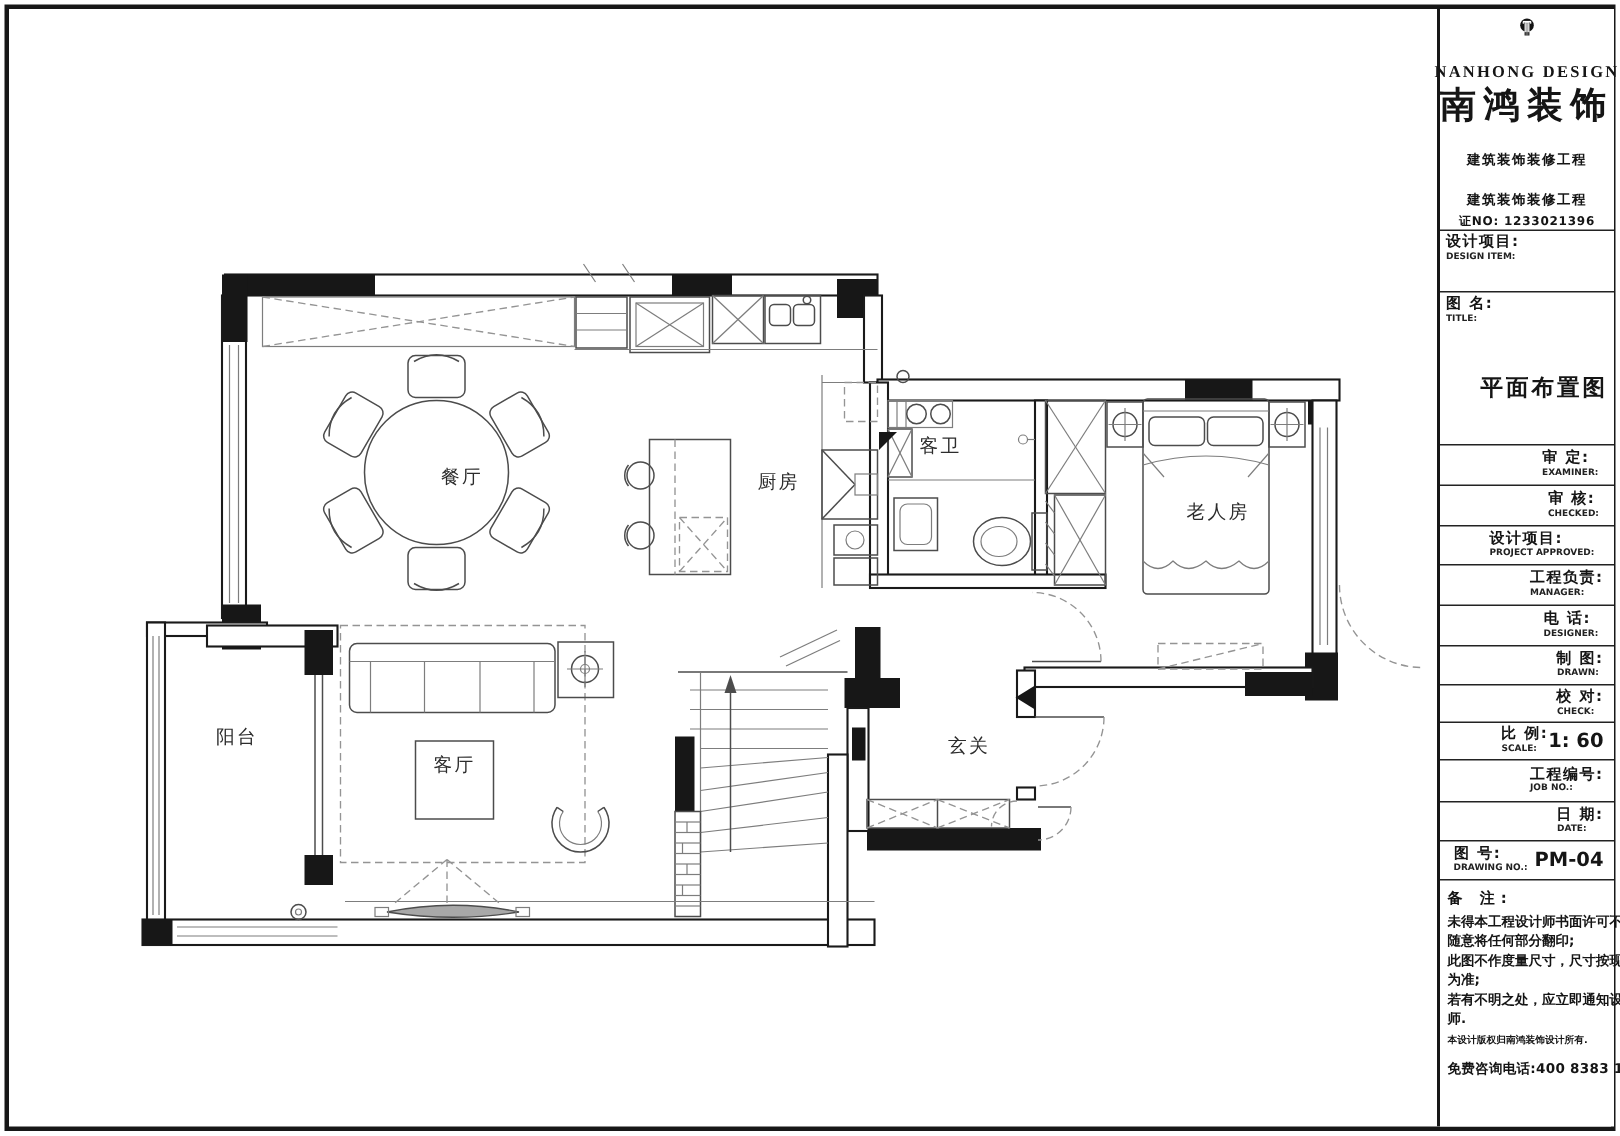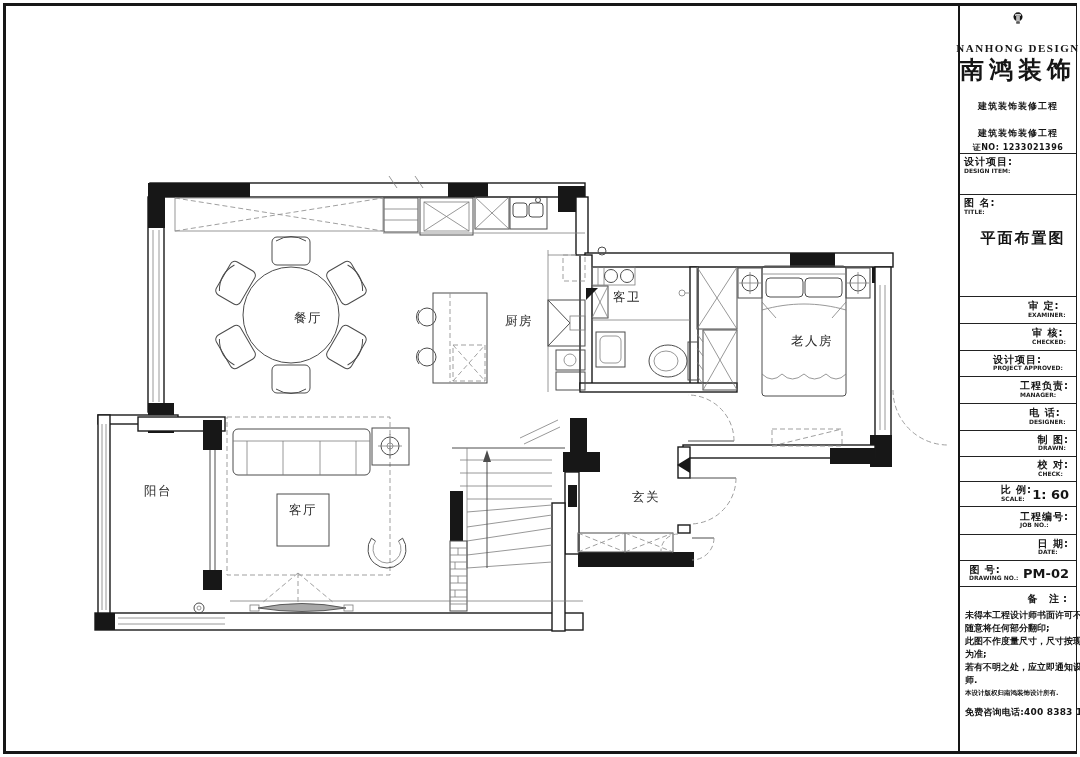--- a/index.html
+++ b/index.html
@@ -23,23 +23,23 @@
   .tb-logo{display:flex;flex-direction:column;align-items:center;padding-top:6px;}
   .tb-co-en{font-family:Liberation Serif, serif;font-size:11px;letter-spacing:1.5px;font-weight:bold;margin-top:18px;white-space:nowrap;}
   .tb-co-cn{font-family:"Liberation Serif","DejaVu Serif",serif;font-size:24px;letter-spacing:5px;font-weight:bold;white-space:nowrap;margin-top:0px;}
   .tb-cert{font-size:9px;font-weight:bold;letter-spacing:1px;margin-top:14px;white-space:nowrap;}
   .tb-certno{font-size:8px;font-weight:bold;letter-spacing:0.5px;margin-top:2px;white-space:nowrap;}
   .tb-row{display:flex;align-items:center;justify-content:flex-end;padding:2px 4px;box-sizing:border-box;}
   .tb-lab{line-height:1.05;}
   .cn{font-size:10px;font-weight:bold;letter-spacing:1px;white-space:nowrap;}
   .en{font-size:6.5px;font-weight:bold;transform-origin:left center;transform:scale(.92);white-space:nowrap;color:#222;}
   .val{font-size:13px;font-weight:bold;white-space:nowrap;padding-right:3px;}
-  .tb-title-val{text-align:center;font-size:15px;font-weight:bold;letter-spacing:2px;margin-top:14px;padding-left:10px;}
+  .tb-title-val{text-align:right;font-size:15px;font-weight:bold;letter-spacing:2px;margin-top:34px;padding-left:10px;}
   .tb-notes{padding:5px 5px 3px 5px;display:flex;flex-direction:column;}
-  .nt-title{font-size:10px;font-weight:bold;letter-spacing:4px;margin-bottom:3px;text-align:right;}
+  .nt-title{font-size:10px;font-weight:bold;letter-spacing:4px;margin-bottom:3px;}
   .nt-line{font-size:9px;font-weight:bold;line-height:1.45;white-space:nowrap;}
   .nt-copy{font-size:6.5px;font-weight:bold;margin-top:2px;white-space:nowrap;}
   .nt-hot{font-size:9px;font-weight:bold;margin-top:8px;white-space:nowrap;letter-spacing:0.2px;}
 </style>
 </head>
 <body>
 
 <div class="sheet-border"></div>
 
 <svg id="plan" width="958" height="757" viewBox="0 0 958 757">
@@ -423,21 +423,21 @@
         <div class="cn">日  期:</div>
         <div class="en">DATE:</div>
       </div>
     <div class="val"></div>
   </div>
   <div class="tb-sec tb-row" style="height:26px">
     <div class="tb-lab">
         <div class="cn">图  号:</div>
         <div class="en">DRAWING NO.:</div>
       </div>
-    <div class="val">PM-02</div>
+    <div class="val">PM-04</div>
   </div>
 
   <div class="tb-sec tb-notes" style="flex:1;border-bottom:none">
     <div class="nt-title">备  注:</div>
     <div class="nt-line">未得本工程设计师书面许可不得</div>
     <div class="nt-line">随意将任何部分翻印;</div>
     <div class="nt-line">此图不作度量尺寸，尺寸按现场</div>
     <div class="nt-line">为准;</div>
     <div class="nt-line">若有不明之处，应立即通知设计</div>
     <div class="nt-line">师.</div>

